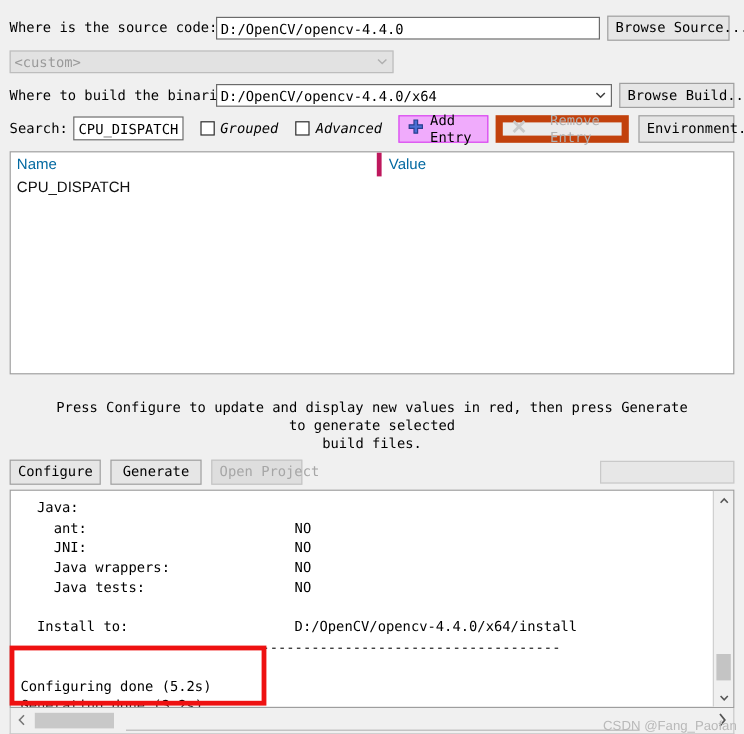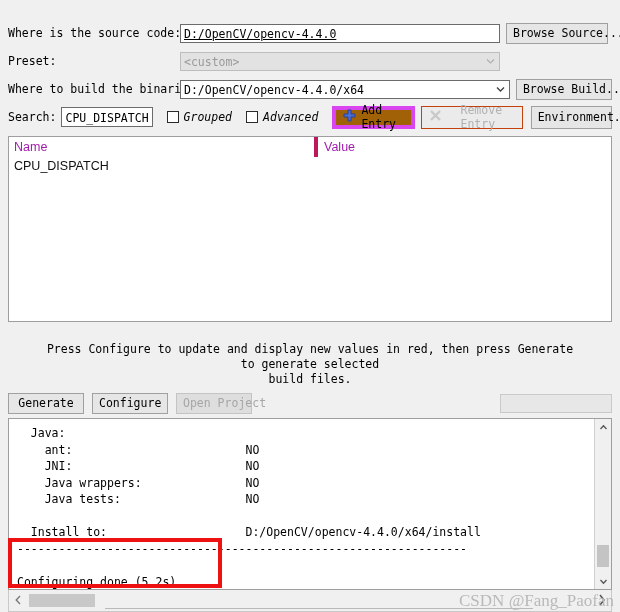--- a/index.html
+++ b/index.html
@@ -38,21 +38,21 @@
     font-family: "Liberation Sans", sans-serif;
     font-size: 13px;
     color: #1a1a1a;
     padding: 2px 10px;
     cursor: default;
   }
 
   
   .form-area {
     background: #f0f0f0;
-    padding: 20px 8px 2px 8px;
+    padding: 10px 8px 2px 8px;
     flex: none;
   }
   .row {
     display: flex;
     align-items: center;
     height: 26px;
     margin-bottom: 2px;
   }
   .lbl {
     font-family: "DejaVu Sans Mono", "Liberation Mono", monospace;
@@ -70,21 +70,21 @@
     background: #ffffff;
     font-family: "DejaVu Sans Mono", "Liberation Mono", monospace;
     font-size: 11.5px;
     color: #000;
     line-height: 19px;
     padding: 0 3px;
     box-sizing: border-box;
     overflow: hidden;
     white-space: nowrap;
   }
-  .src-field { width: 320px; text-decoration: underline; }
+  .src-field { width: 320px; }
   .preset-field {
     width: 320px;
     background: #e2e2e2;
     border: 1px solid #bdbdbd;
     color: #9a9a9a;
     position: relative;
     padding-right: 18px;
   }
   .bin-field {
     width: 352px;
@@ -161,31 +161,31 @@
   }
   .cb-lbl {
     font-family: "DejaVu Sans Mono", "Liberation Mono", monospace;
     font-size: 11.5px;
   }
   .btn-icon {
     display: flex;
     align-items: center;
     justify-content: center;
     height: 23px;
-    border: 4px solid #d946ef;
-    background: #a16207;
+    border: 1px solid #d946ef;
+    background: #f0abfc;
     padding: 0 7px;
     margin-left: 14px;
     font-family: "DejaVu Sans Mono", "Liberation Mono", monospace;
     font-size: 11.5px;
     box-sizing: border-box;
     cursor: default;
   }
   .btn-icon.disabled {
-    border: 1px solid #c2410c;
+    border: 6px solid #c2410c;
     background: #ebebeb;
     color: #b1b1b1;
     margin-left: 6px;
     gap: 14px;
   }
   .plus-icon { margin-right: 5px; display:block; }
   .x-icon { margin-right: 5px; display:block; }
   .btn-env {
     margin-left: 8px;
     width: 104px;
@@ -206,21 +206,21 @@
   }
   .table-head {
     display: flex;
     height: 20px;
     border-bottom: none;
     position: relative;
   }
   .th {
     font-family: "Liberation Sans", sans-serif;
     font-size: 12.5px;
-    color: #a21caf;
+    color: #0369a1;
     line-height: 20px;
     padding-left: 5px;
     box-sizing: border-box;
   }
   .th-name { width: 305px; }
   .th-value { flex: 1; border-left: 4px solid #be185d; padding-left: 6px; }
   .tr {
     display: flex;
     height: 19px;
   }
@@ -374,43 +374,42 @@
     box-sizing: border-box;
     z-index: 5;
     pointer-events: none;
   }
 
   
   .watermark {
     position: absolute;
     right: 6px;
     bottom: 1px;
-    font-family: Liberation Serif, serif;
-    font-size: 17px;
+    font-family: Liberation Sans, sans-serif;
+    font-size: 11px;
     color: #b9b9b9;
     z-index: 6;
     white-space: nowrap;
   }
 </style>
 </head>
 <body>
 
 <div class="app">
 
 
   <div class="form-area">
 
     <div class="row">
       <div class="lbl lbl-src">Where is the source code:</div>
       <div class="txtfield src-field">D:/OpenCV/opencv-4.4.0</div>
       <div class="btn btn-right">Browse Source...</div>
     </div>
 
     <div class="row">
-      <div class="lbl lbl-preset">Preset:</div>
       <div class="txtfield preset-field">
         <span>&lt;custom&gt;</span>
         <span class="chev">
           <svg width="9" height="9" viewBox="0 0 9 9">
               <path d="M1 3 L4.5 6.5 L8 3" stroke="#b0b0b0" stroke-width="1.2" fill="none"></path>
             </svg>
         </span>
       </div>
     </div>
 
@@ -473,22 +472,22 @@
       <div class="td td-value"></div>
     </div>
   </div>
 
   <div class="hint">
     <div>Press Configure to update and display new values in red, then press Generate to generate selected</div>
     <div>build files.</div>
   </div>
 
   <div class="action-row">
+    <div class="btn btn-action">Configure</div>
     <div class="btn btn-action">Generate</div>
-    <div class="btn btn-action">Configure</div>
     <div class="btn btn-action disabled">Open Project</div>
     <div class="progress"></div>
   </div>
 
   <div class="log-wrap">
     <div class="log-text">  Java:
     ant:                         NO
     JNI:                         NO
     Java wrappers:               NO
     Java tests:                  NO

